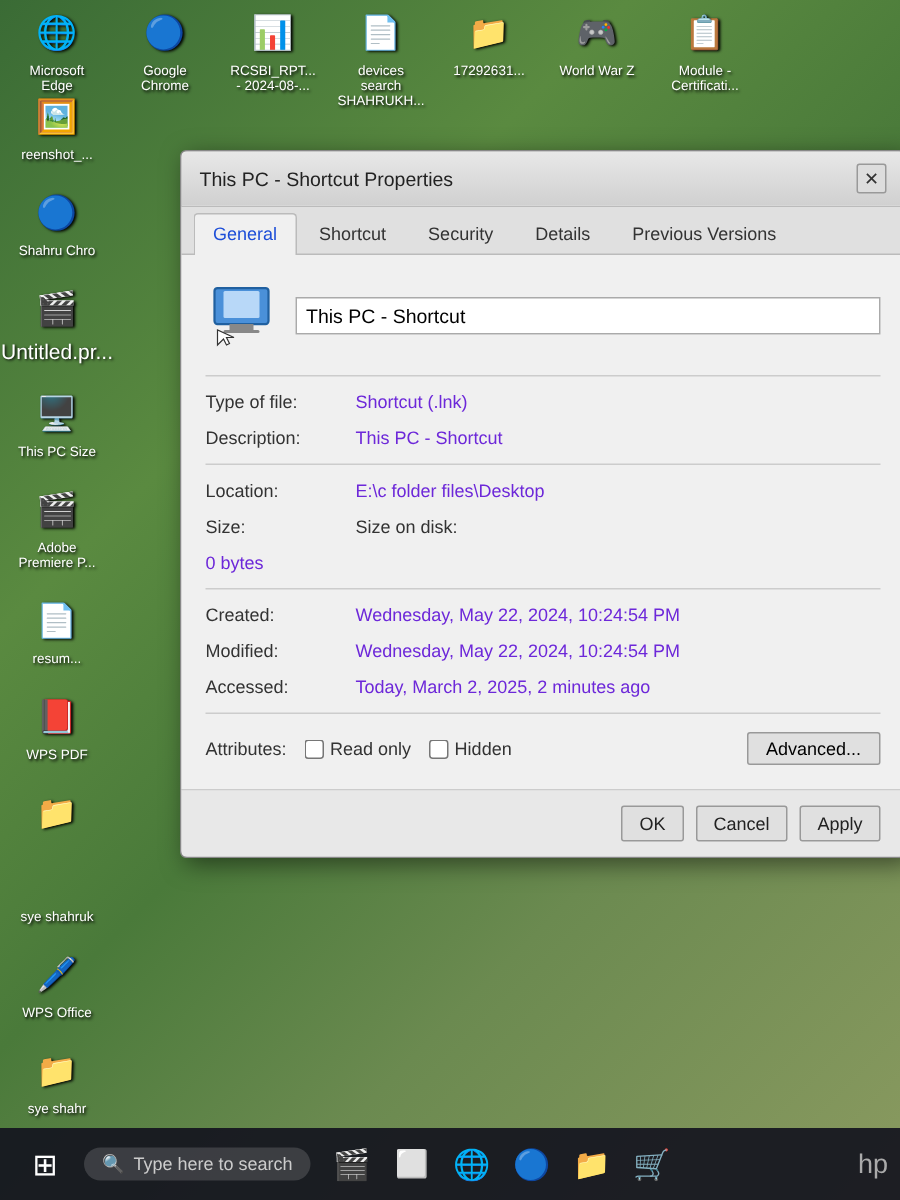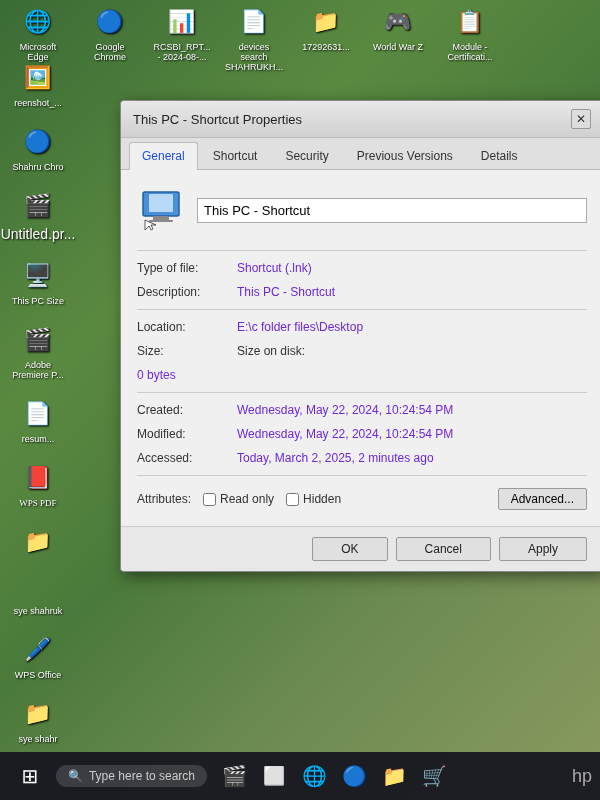--- a/index.html
+++ b/index.html
@@ -282,21 +282,21 @@
       padding: 10px 16px;
       display: flex;
       justify-content: flex-end;
       gap: 8px;
       background: #e8e8e8;
       border-top: 1px solid #ccc;
       border-radius: 0 0 4px 4px;
     }
 
     .footer-btn {
-      padding: 4px 28px;
+      padding: 4px 11px;
       font-size: 12px;
       background: #e0e0e0;
       border: 1px solid #999;
       border-radius: 2px;
       cursor: pointer;
       color: #222;
     }
 
     .taskbar-start {
       width: 44px;
@@ -364,21 +364,21 @@
     <div class="desktop-icon-item">
       <div class="icon-img" style="color:#9999ff;">🎬</div>
       <span style="font-size:9px;text-align:center;">Adobe Premiere P...</span>
     </div>
     <div class="desktop-icon-item">
       <div class="icon-img">📄</div>
       <span style="font-size:9px;text-align:center;">resum...</span>
     </div>
     <div class="desktop-icon-item">
       <div class="icon-img">📕</div>
-      <span style="font-size:9px;text-align:center;font-family:Liberation Serif, serif;">WPS PDF</span>
+      <span style="font-size:9px;text-align:center;">WPS PDF</span>
     </div>
     <div class="desktop-icon-item">
       <div class="icon-img">📁</div>
       <span style="font-size:9px;text-align:center;margin-top:44px;">sye shahruk</span>
     </div>
     <div class="desktop-icon-item">
       <div class="icon-img" style="color:#e00;">🖊️</div>
       <span style="font-size:9px;text-align:center;">WPS Office</span>
     </div>
     <div class="desktop-icon-item">
@@ -391,22 +391,22 @@
 
     <div class="dialog-titlebar">
       <span class="dialog-title-text">This PC - Shortcut Properties</span>
       <div class="dialog-close-btn">✕</div>
     </div>
 
     <div class="dialog-tabs">
       <div class="tab active">General</div>
       <div class="tab">Shortcut</div>
       <div class="tab">Security</div>
+      <div class="tab">Details</div>
       <div class="tab">Previous Versions</div>
-      <div class="tab">Details</div>
     </div>
 
     <div class="dialog-content">
 
       <div class="file-header">
         <div class="file-icon">
 
           <svg width="44" height="44" viewBox="0 0 44 44">
             <rect x="4" y="4" width="36" height="24" rx="2" fill="#4a90d9" stroke="#2060a0" stroke-width="1.5"></rect>
             <rect x="10" y="6" width="24" height="18" rx="1" fill="#b8d8f8"></rect>

